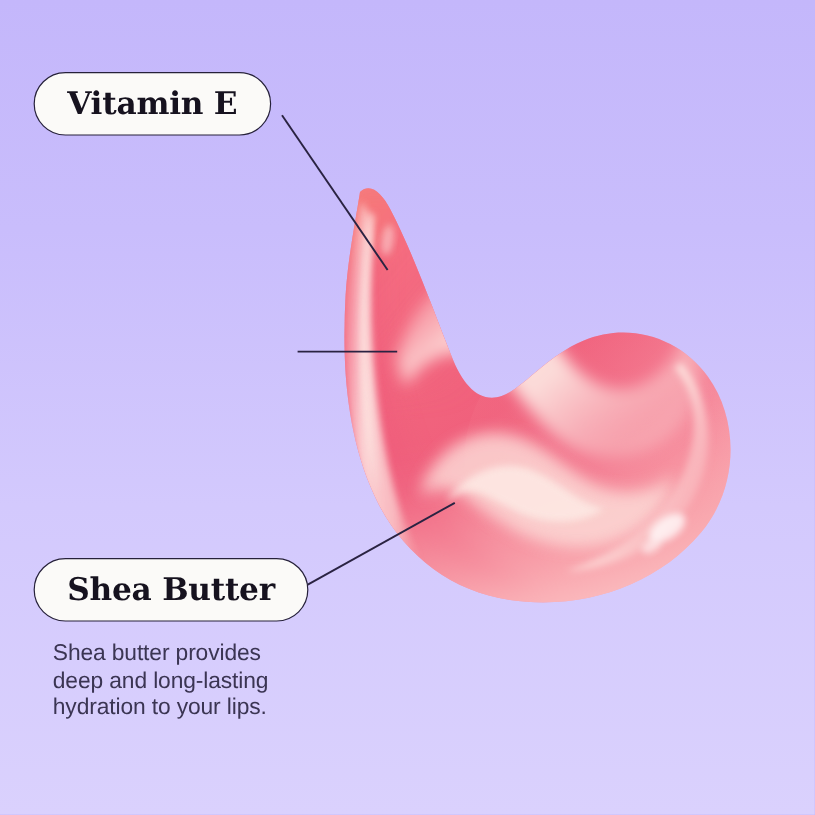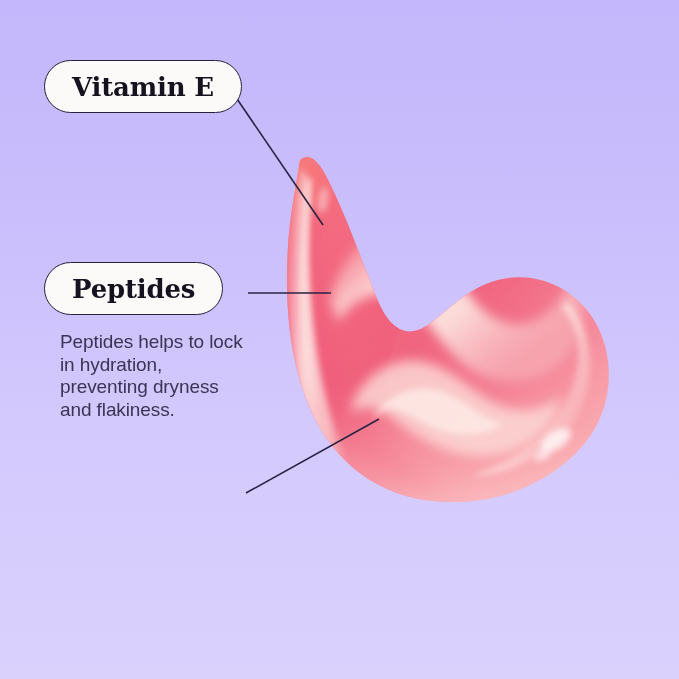--- a/index.html
+++ b/index.html
@@ -38,21 +38,21 @@
     left: 0;
     top: 0;
     width: 679px;
     height: 679px;
     pointer-events: none;
   }
 
   
   .callout {
     position: absolute;
-    left: 44px;
+    left: 28px;
   }
   .callout-vitamin-e { top: 60px; }
   .callout-peptides  { top: 262px; }
   .callout-shea      { top: 465px; }
 
   .pill {
     display: inline-flex;
     align-items: center;
     justify-content: center;
     height: 53px;
@@ -237,24 +237,23 @@
     <line x1="248" y1="293" x2="331" y2="293" stroke="#2a2342" stroke-width="1.6"></line>
     <line x1="246" y1="493" x2="379" y2="419" stroke="#2a2342" stroke-width="1.6"></line>
   </svg>
 
   <div class="callout callout-vitamin-e">
     <div class="pill">
       <span class="pill-label">Vitamin E</span>
     </div>
   </div>
 
-  <div class="callout callout-peptides">
+
+  <div class="callout callout-shea">
     <div class="pill">
-      <span class="pill-label">Peptides</span>
+      <span class="pill-label">Shea Butter</span>
     </div>
-    <p class="desc">Peptides helps to lock
-in hydration,
-preventing dryness
-and flakiness.</p>
+    <p class="desc">Shea butter provides
+deep and long-lasting
+hydration to your lips.</p>
   </div>
 
-
 </div>
 
 </body></html>

